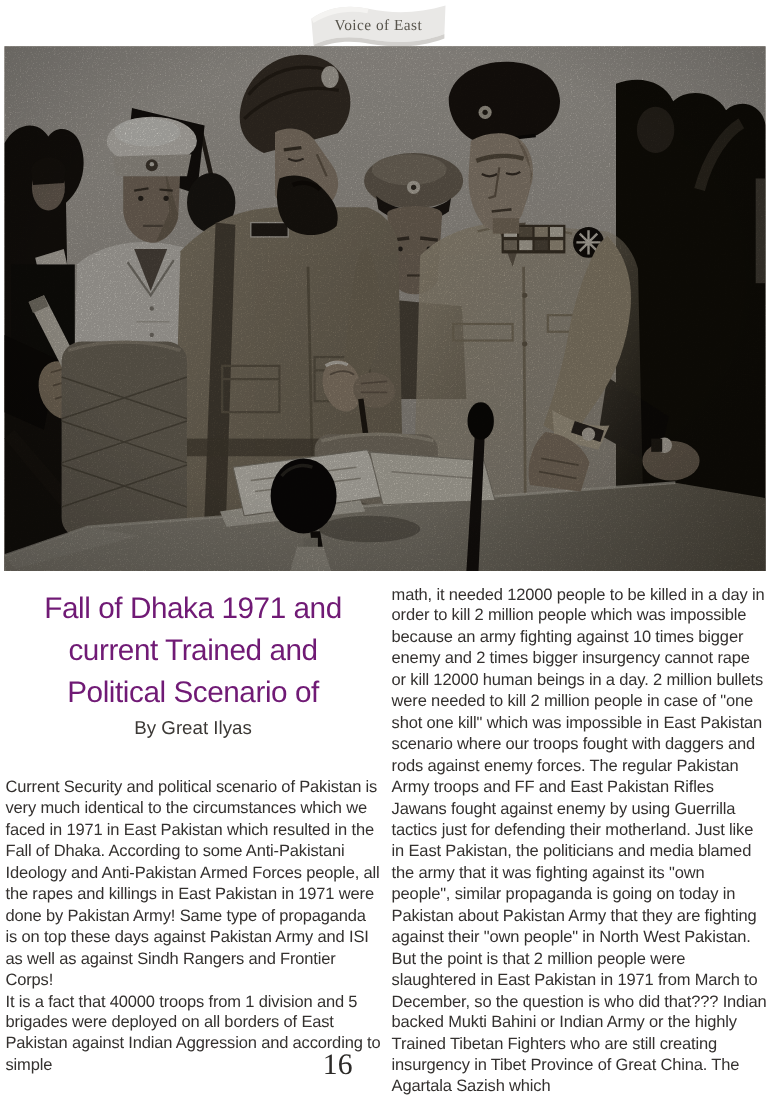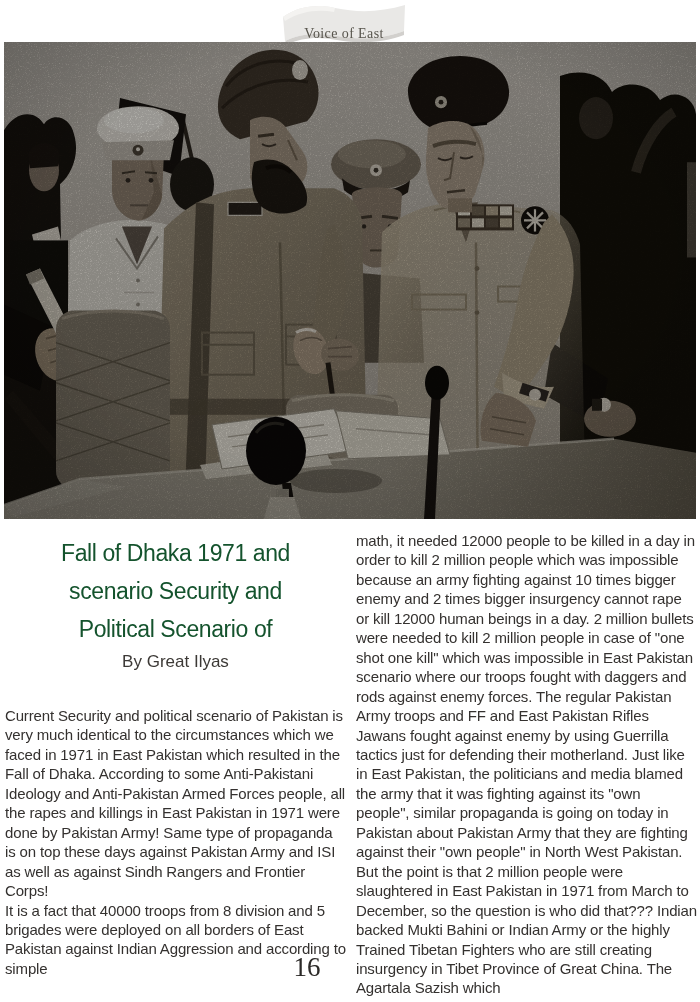--- a/index.html
+++ b/index.html
@@ -7,40 +7,40 @@
   body {
     background:#ffffff;
     font-family:"Liberation Sans", sans-serif;
     position:relative;
     overflow:hidden;
     color:#34312f;
   }
   .banner { position:absolute; left:281px; top:2px; width:126px; height:44px; }
   .banner svg { position:absolute; left:0; top:0; }
   .banner-text {
-    position:absolute; left:0; right:0; top:24px;
+    position:absolute; left:0; right:0; top:14px;
     text-align:center;
     font-family:"Liberation Serif", serif;
     font-size:14px; color:#57544c; letter-spacing:0.4px;
   }
   .photo {
     position:absolute; left:4px; top:42px; width:692px; height:477px;
     background:#b3ada5;
   }
   .photo svg { display:block; width:100%; height:100%; }
   .columns {
     position:absolute; left:5px; top:518px; width:692px; height:484px;
     display:flex; gap:10px;
   }
   .col { width:341px; }
   h1.title {
     margin-top:16px;
     font-weight:normal;
-    font-size:23px; line-height:38px;
-    text-align:center; color:#14532d; letter-spacing:-0.4px;
+    font-size:27px; line-height:38px;
+    text-align:center; color:#701a75; letter-spacing:-0.4px;
   }
   .byline { text-align:center; font-size:17px; line-height:24px; color:#3c3936; margin-top:2px; }
   .bodytext { margin-top:32px; }
   .bodytext p, .col-right p {
     font-size:15px; line-height:19.45px; letter-spacing:-0.15px;
     text-align:left; margin:0;
   }
   .col-right { padding-top:13px; }
   .pageno {
     position:absolute; left:0; top:952px; width:614px;
@@ -282,27 +282,27 @@
 
     <rect x="0" y="0" width="692" height="476" fill="url(#vig)"></rect>
     <rect x="0" y="0" width="692" height="476" filter="url(#grain)" opacity="0.35"></rect>
   </svg>
 </div>
 
 <div class="columns">
   <div class="col col-left">
     <h1 class="title">
       <span>Fall of Dhaka 1971 and</span><br>
-      <span>scenario Security and</span><br>
+      <span>current Trained and</span><br>
       <span>Political Scenario of</span><br>
     </h1>
     <div class="byline">By Great Ilyas</div>
     <div class="bodytext">
       <p>Current Security and political scenario of Pakistan is very much identical to the circumstances which we faced in 1971 in East Pakistan which resulted in the Fall of Dhaka. According to some Anti-Pakistani Ideology and Anti-Pakistan Armed Forces people, all the rapes and killings in East Pakistan in 1971 were done by Pakistan Army! Same type of propaganda is on top these days against Pakistan Army and ISI as well as against Sindh Rangers and Frontier Corps!</p>
-      <p>It is a fact that 40000 troops from 8 division and 5 brigades were deployed on all borders of East Pakistan against Indian Aggression and according to simple</p>
+      <p>It is a fact that 40000 troops from 1 division and 5 brigades were deployed on all borders of East Pakistan against Indian Aggression and according to simple</p>
     </div>
   </div>
   <div class="col col-right">
     <p>math, it needed 12000 people to be killed in a day in order to kill 2 million people which was impossible because an army fighting against 10 times bigger enemy and 2 times bigger insurgency cannot rape or kill 12000 human beings in a day. 2 million bullets were needed to kill 2 million people in case of "one shot one kill" which was impossible in East Pakistan scenario where our troops fought with daggers and rods against enemy forces. The regular Pakistan Army troops and FF and East Pakistan Rifles Jawans fought against enemy by using Guerrilla tactics just for defending their motherland. Just like in East Pakistan, the politicians and media blamed the army that it was fighting against its "own people", similar propaganda is going on today in Pakistan about Pakistan Army that they are fighting against their "own people" in North West Pakistan.</p>
     <p>But the point is that 2 million people were slaughtered in East Pakistan in 1971 from March to December, so the question is who did that??? Indian backed Mukti Bahini or Indian Army or the highly Trained Tibetan Fighters who are still creating insurgency in Tibet Province of Great China. The Agartala Sazish which</p>
   </div>
 </div>
 
 <div class="pageno">16</div>
 

